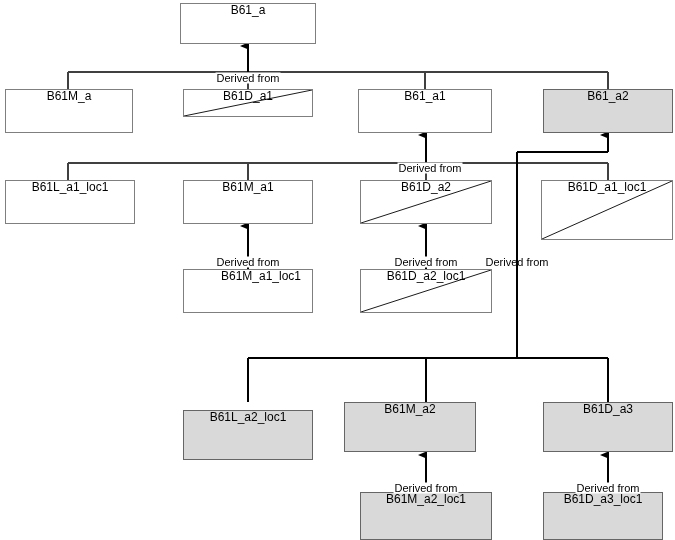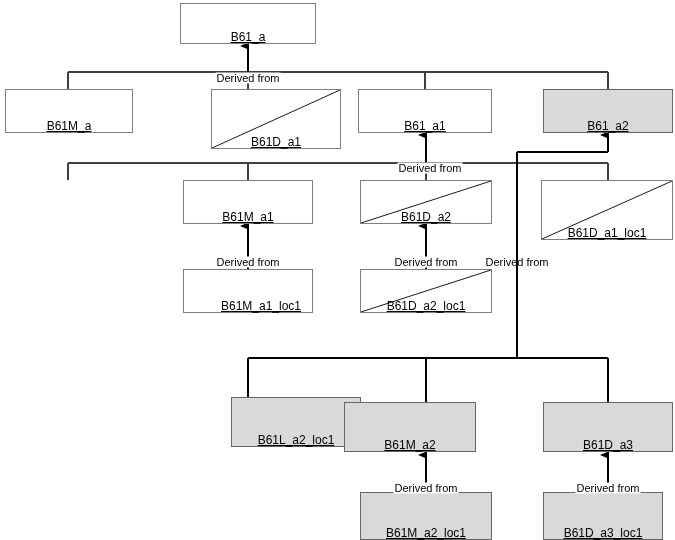--- a/index.html
+++ b/index.html
@@ -20,28 +20,27 @@
     left:0; top:0;
     width:675px; height:540px;
     pointer-events:none;
   }
   .node{
     position:absolute;
     box-sizing:border-box;
     border:1px solid #7f7f7f;
     background:#ffffff;
     display:flex;
-    align-items:flex-end;
+    align-items:flex-start;
     justify-content:center;
     font-size:12px;
     color:#000000;
     letter-spacing:0px;
     white-space:nowrap;
     overflow:visible;
-    text-decoration:underline;
   }
   .node.shaded{
     background:#d9d9d9;
     border-color:#666666;
   }
   .node .label{
     position:relative;
     z-index:2;
     line-height:1;
   }
@@ -128,35 +127,38 @@
   </svg>
 
   <div class="node" style="left:180px;top:3px;width:136px;height:41px;">
     <span class="label">B61_a</span>
   </div>
 
   <div class="node" style="left:5px;top:89px;width:128px;height:44px;">
     <span class="label">B61M_a</span>
   </div>
 
-  <div class="node" style="left:183px;top:89px;width:130px;height:60px;margin-left:28px;">
+  <div class="node" style="left:183px;top:89px;width:130px;height:28px;">
     <svg class="slash" viewBox="0 0 100 100" preserveAspectRatio="none">
       <line x1="0" y1="100" x2="100" y2="0" stroke="#000000" stroke-width="0.9" vector-effect="non-scaling-stroke"></line>
     </svg>
     <span class="label">B61D_a1</span>
   </div>
 
   <div class="node" style="left:358px;top:89px;width:134px;height:44px;">
     <span class="label">B61_a1</span>
   </div>
 
   <div class="node shaded" style="left:543px;top:89px;width:130px;height:44px;">
     <span class="label">B61_a2</span>
   </div>
 
+  <div class="node" style="left:5px;top:180px;width:130px;height:44px;">
+    <span class="label">B61L_a1_loc1</span>
+  </div>
 
   <div class="node" style="left:183px;top:180px;width:130px;height:44px;">
     <span class="label">B61M_a1</span>
   </div>
 
   <div class="node" style="left:360px;top:180px;width:132px;height:44px;">
     <svg class="slash" viewBox="0 0 100 100" preserveAspectRatio="none">
       <line x1="0" y1="100" x2="100" y2="0" stroke="#000000" stroke-width="0.9" vector-effect="non-scaling-stroke"></line>
     </svg>
     <span class="label">B61D_a2</span>
@@ -173,21 +175,21 @@
     <span class="label">B61M_a1_loc1</span>
   </div>
 
   <div class="node" style="left:360px;top:269px;width:132px;height:44px;">
     <svg class="slash" viewBox="0 0 100 100" preserveAspectRatio="none">
       <line x1="0" y1="100" x2="100" y2="0" stroke="#000000" stroke-width="0.9" vector-effect="non-scaling-stroke"></line>
     </svg>
     <span class="label">B61D_a2_loc1</span>
   </div>
 
-  <div class="node shaded" style="left:183px;top:397px;width:130px;height:50px;margin-left:48px;">
+  <div class="node shaded" style="left:183px;top:410px;width:130px;height:50px;">
     <span class="label">B61L_a2_loc1</span>
   </div>
 
   <div class="node shaded" style="left:344px;top:402px;width:132px;height:50px;">
     <span class="label">B61M_a2</span>
   </div>
 
   <div class="node shaded" style="left:543px;top:402px;width:130px;height:50px;">
     <span class="label">B61D_a3</span>
   </div>

